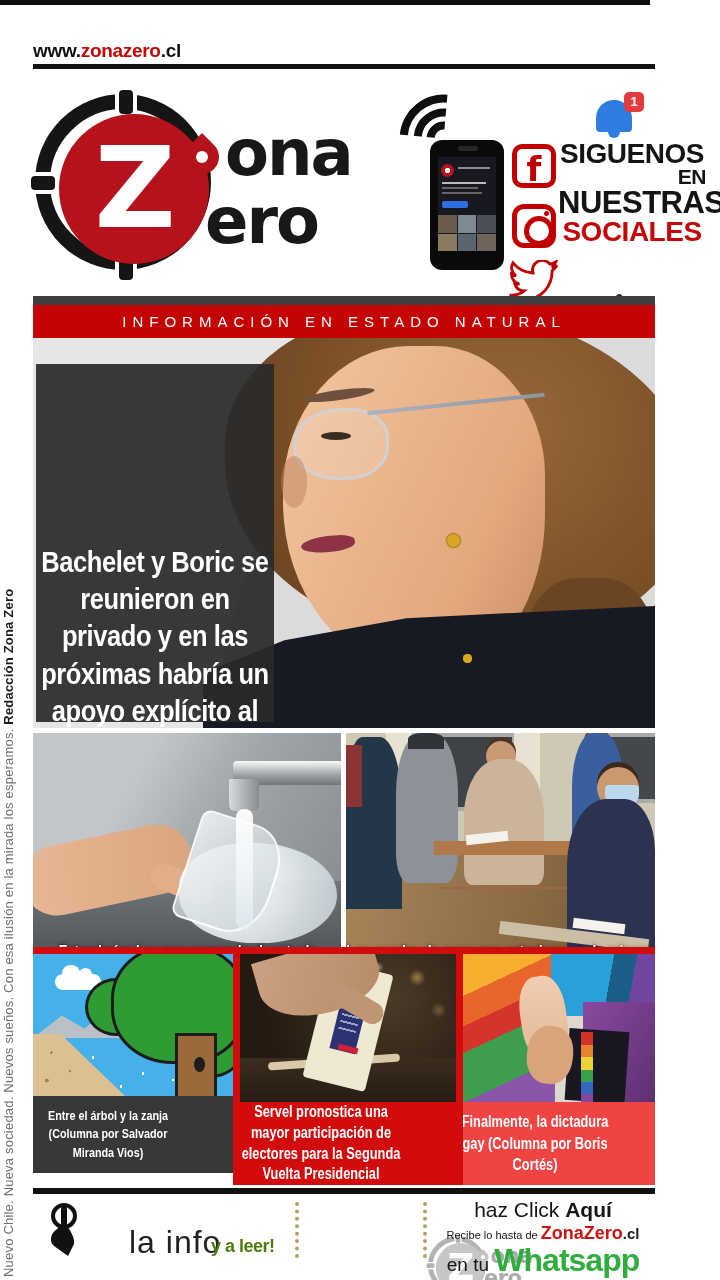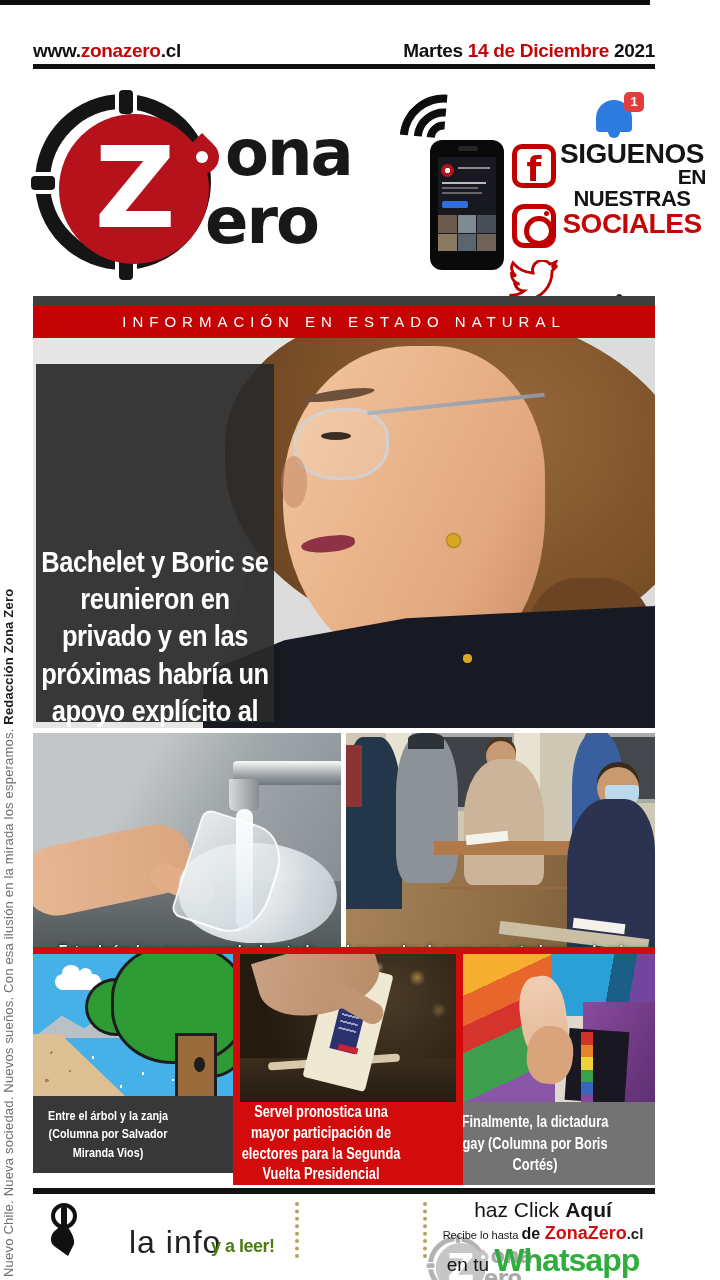--- a/index.html
+++ b/index.html
@@ -67,21 +67,21 @@
   .ig{left:112px;top:112px;width:44px;height:44px;border-radius:12px;}
   .ig::before{content:"";position:absolute;left:7px;top:7px;width:20px;height:20px;border:5px solid #c00000;border-radius:50%;}
   .ig::after{content:"";position:absolute;right:2px;top:2px;width:5px;height:5px;background:#c00000;border-radius:50%;}
   .tw{left:106px;top:168px;width:54px;height:44px;}
   .bell{left:196px;top:8px;width:36px;height:32px;background:#2e7ce0;border-radius:18px 18px 4px 4px;}
   .bell::after{content:"";position:absolute;left:12px;top:32px;width:12px;height:6px;background:#2e7ce0;border-radius:0 0 8px 8px;}
   .badge{left:224px;top:0;width:20px;height:20px;background:#e23c3c;border-radius:5px;color:#fff;
          font-size:13px;font-weight:bold;text-align:center;line-height:20px;}
   .fol{left:158px;top:48px;width:148px;text-align:center;font-weight:800;color:#141414;line-height:.98;
        letter-spacing:-.5px;}
-  .fol .l1{font-size:28px;} .fol .l2{font-size:21px;text-align:right;} .fol .l3{font-size:22px;}
+  .fol .l1{font-size:28px;} .fol .l2{font-size:21px;text-align:right;} .fol .l3{font-size:31px;}
   .fol .l4,.fol .l5{font-size:28px;color:#c40606;}
   .arrow{left:100px;top:198px;width:130px;height:46px;}
 
   
   .photo-edge{left:33px;top:296px;width:622px;height:9px;background:#3f3f3f;}
   .banner{left:33px;top:305px;width:622px;height:33px;background:#c40404;color:#fff;
           display:flex;align-items:center;justify-content:center;
           font-size:15px;letter-spacing:6px;font-weight:500;}
 
   
@@ -219,58 +219,57 @@
      background:linear-gradient(155deg,#f5ae2d 0 22%,#e8652c 22% 38%,#d4342c 38% 52%,#3f9e4d 52% 78%,#8a56a8 78%);}
   .rb-topright{right:0;top:0;width:104px;height:62px;
      background:linear-gradient(100deg,#2b9fd8 0 55%,#1c5f86 55% 75%,#7245a0 75%);}
   .rb-purple{right:0;top:48px;width:72px;height:100px;background:linear-gradient(120deg,#8a4a9e,#5e2f73);}
   .rb-black{right:28px;bottom:0;width:60px;height:72px;background:#191722;transform:rotate(4deg);}
   .rb-ribbon{right:62px;bottom:0;width:12px;height:70px;
      background:linear-gradient(#d23327 0 18%,#e8822c 18% 36%,#edd23a 36% 54%,#39a14b 54% 72%,#3667c0 72% 88%,#84479e 88%);}
   .rb-hand1{left:58px;top:22px;width:46px;height:88px;border-radius:40% 40% 45% 45%;transform:rotate(-8deg);
             background:linear-gradient(#f0cdb2,#e2b796);}
   .rb-hand2{left:64px;top:72px;width:46px;height:58px;border-radius:45%;transform:rotate(6deg);background:#d9a37c;}
-  .br .bcap{height:83px;background:#737373;font-size:16px;line-height:1.35;}
+  .br .bcap{height:83px;background:#ef4444;font-size:16px;line-height:1.35;}
 
   
   .ft-rule{left:33px;top:1188px;width:622px;height:6px;background:#111;}
   .footer{left:33px;top:1198px;width:622px;height:72px;}
   .footer .abs2{position:absolute;}
   .tapico{left:6px;top:2px;width:50px;height:62px;}
   .press1{left:64px;top:2px;font-size:25px;font-weight:800;color:#141414;letter-spacing:-.5px;}
   .press2{left:96px;top:26px;font-size:32px;font-weight:400;color:#222;letter-spacing:1px;}
   .press3{left:178px;top:38px;font-size:18px;font-weight:800;color:#4d7c0f;letter-spacing:-.5px;}
   .dots{top:4px;width:0;height:56px;border-left:4px dotted #b6a05c;}
   .d1{left:262px;} .d2{left:390px;}
   .ftlogo{left:276px;top:-26px;transform:scale(.33);transform-origin:center;}
   .ftr{left:398px;top:0;width:224px;text-align:center;color:#151515;}
   .ftr .r1{font-size:21px;font-weight:400;}
   .ftr .r1 b{font-weight:800;}
   .ftr .r2{font-size:11px;margin-top:1px;}
-  .ftr .r2 .de{font-weight:700;font-size:16px;text-align:center;}
+  .ftr .r2 .de{font-weight:400;font-size:11px;text-align:center;}
   .ftr .r2 .zz-red{color:#cc1111;font-weight:800;font-size:18px;}
   .ftr .r2 .cl{font-weight:800;font-size:15px;color:#222;}
   .ftr .r3{font-size:19px;margin-top:-2px;}
   .ftr .r3 .wa{font-size:32px;font-weight:800;color:#2fae3d;letter-spacing:-1px;}
 
   
   .vside{left:1px;top:545px;height:732px;width:17px;writing-mode:vertical-rl;transform:rotate(180deg);
          font-size:13px;color:#707070;letter-spacing:.2px;}
   .vside b{color:#1c1c1c;font-weight:800;}
 </style>
 </head>
 <body>
 
 <div class="page">
 
   <div class="abs topbar"></div>
 
   <div class="abs hdr">
     <div><span>www.</span><span class="red">zonazero</span><span>.cl</span></div>
-    <div><span>Martes </span><span class="red">14 de Diciembre </span><span>2021</span></div>
   </div>
   <div class="abs hdr-rule"></div>
 
   <div class="abs zz" style="left:35px;top:92px;">
     <div class="zz-ring"></div>
     <div class="zz-tick t-top"></div>
     <div class="zz-tick t-left"></div>
     <div class="zz-tick t-bottom"></div>
     <div class="zz-disc"></div>
     <div class="zz-z">Z</div>

